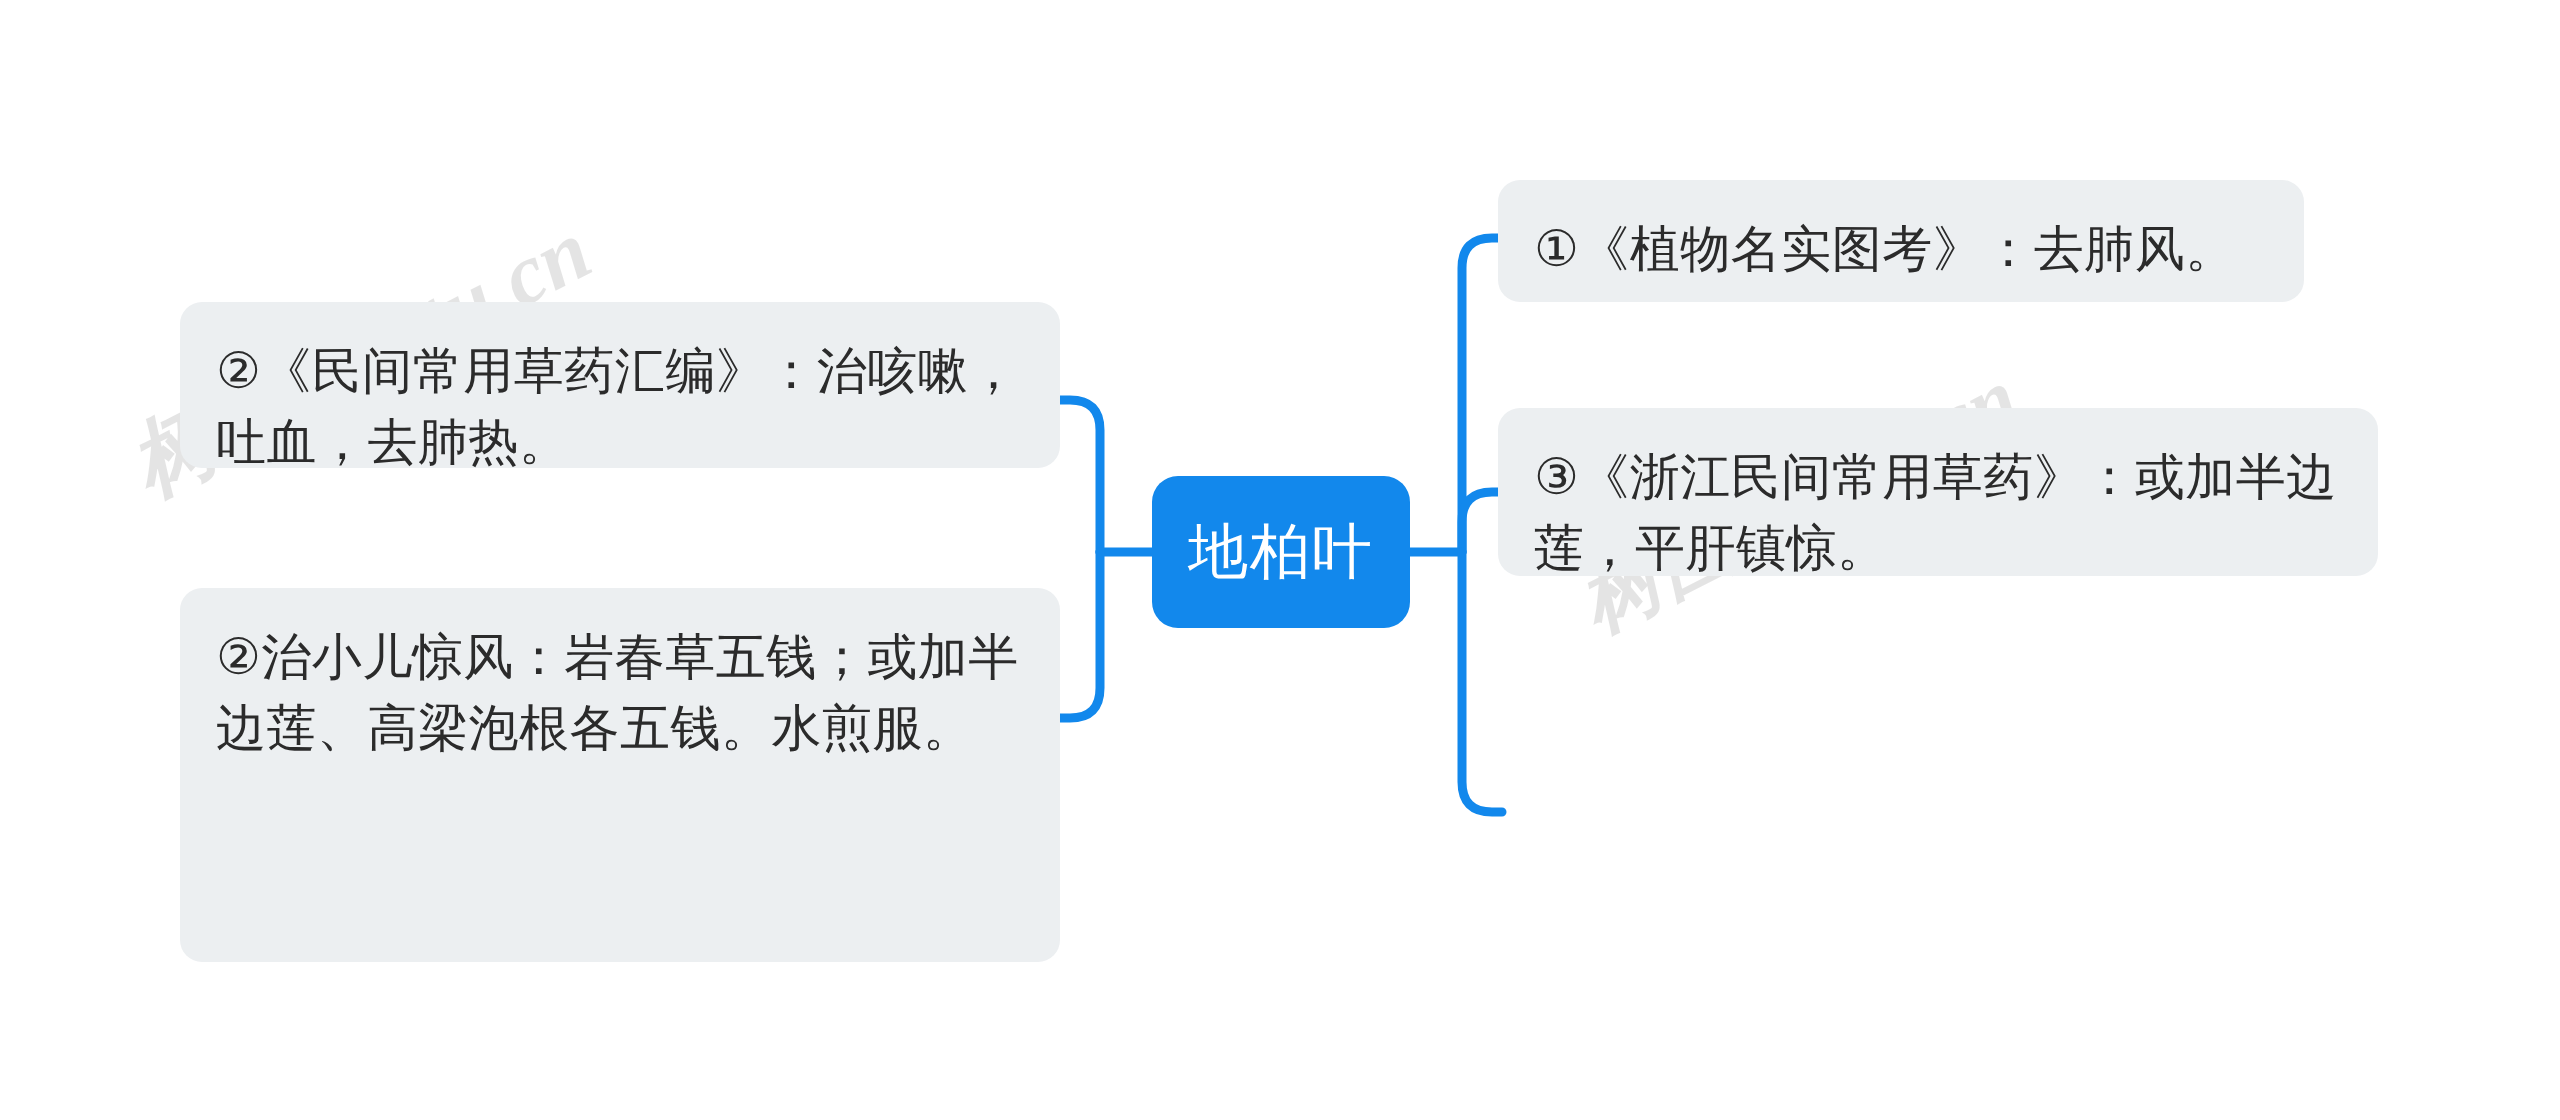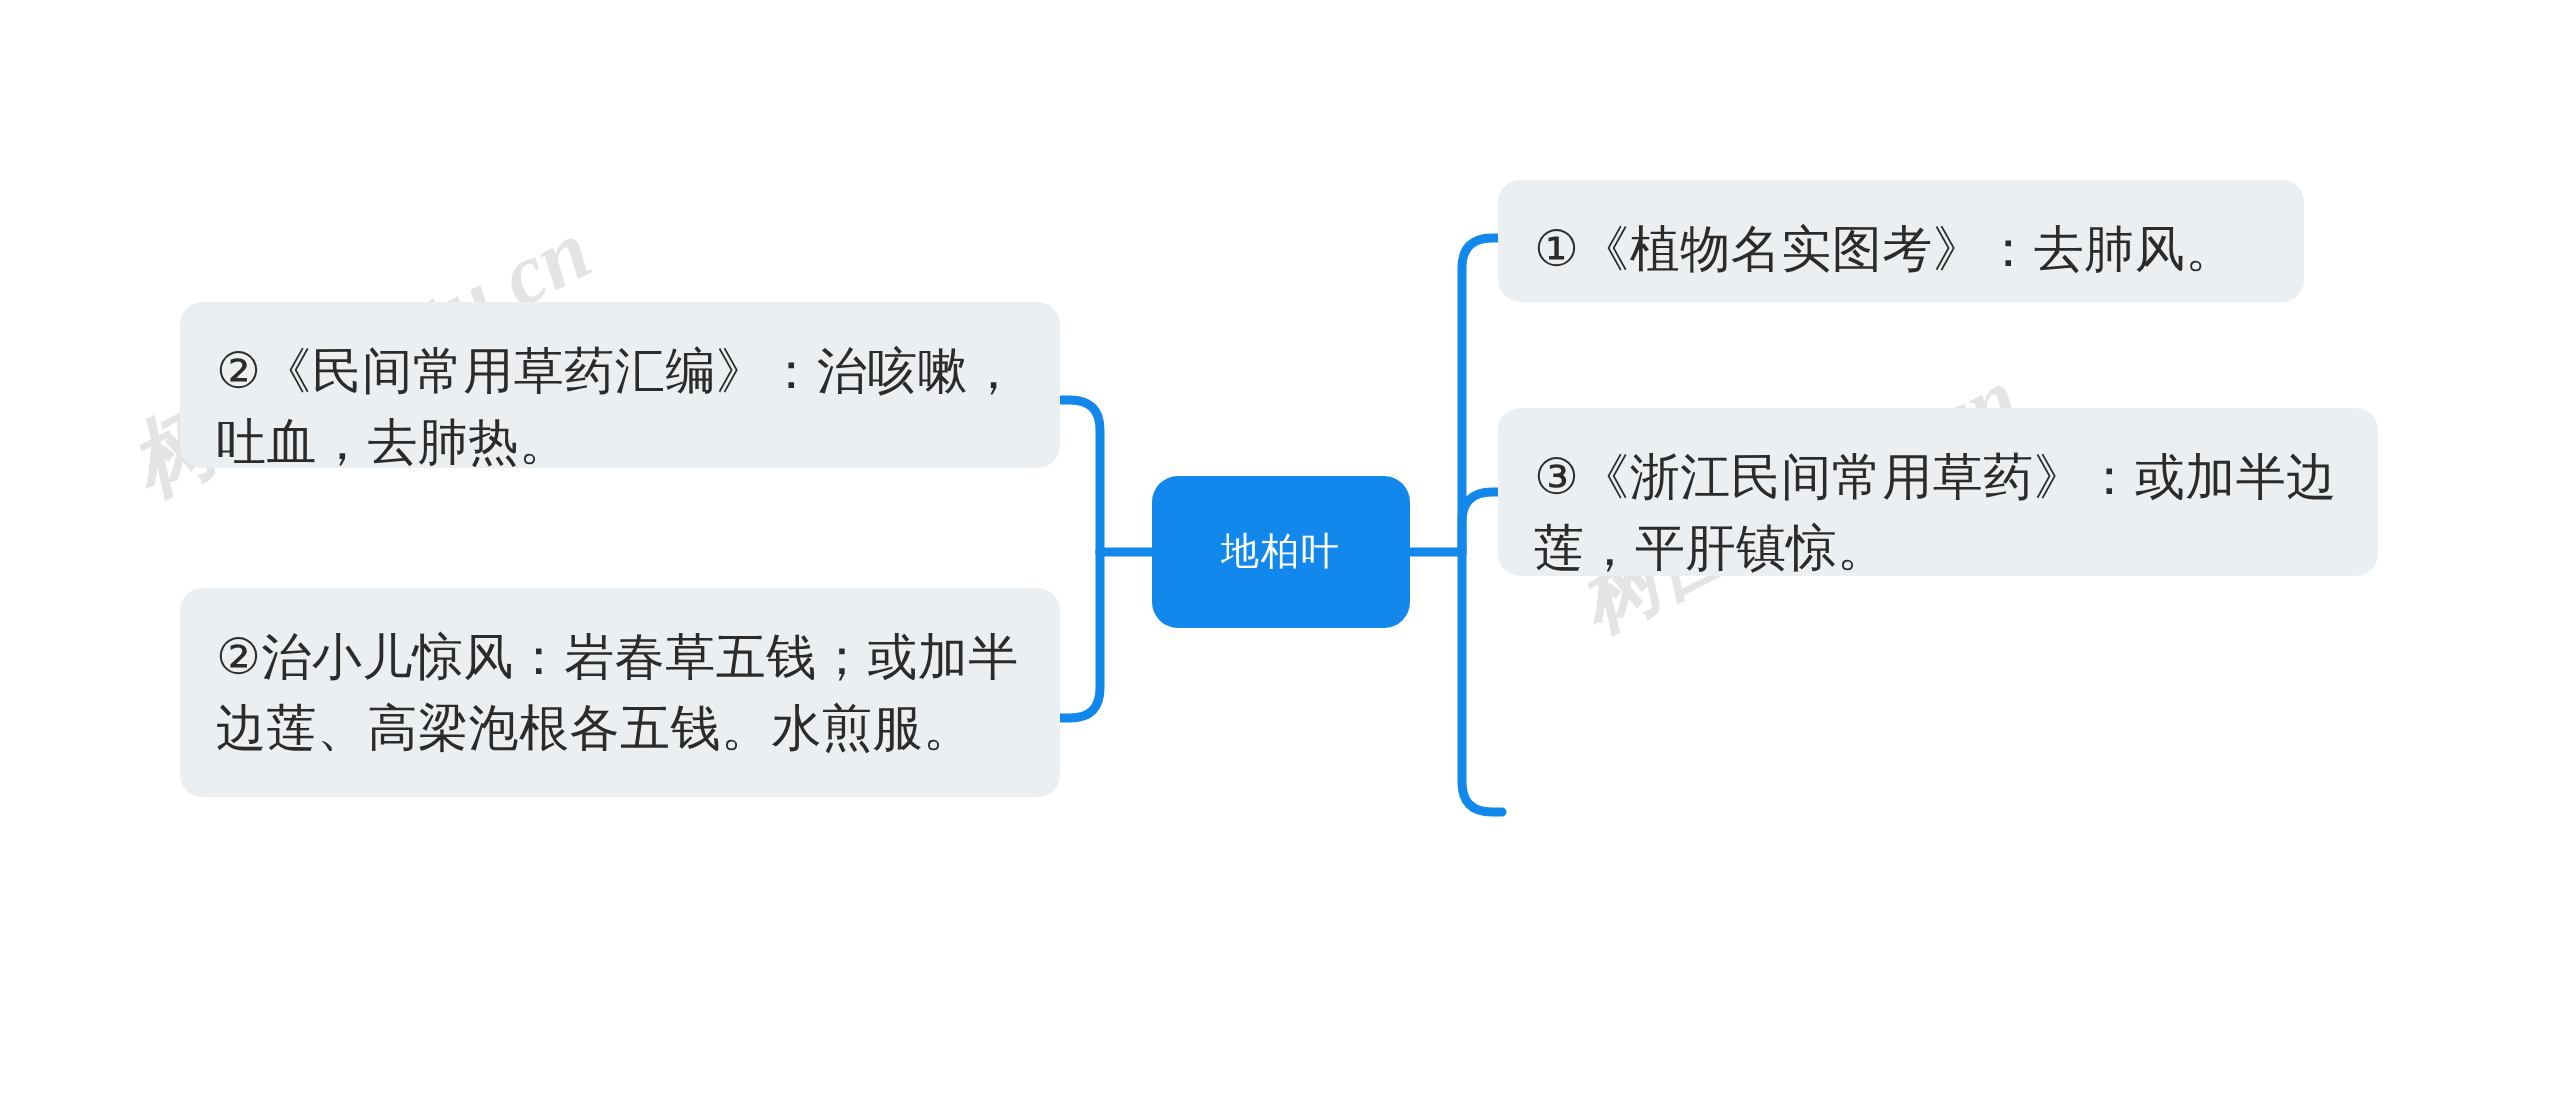--- a/index.html
+++ b/index.html
@@ -54,32 +54,32 @@
     display: block;
     white-space: pre-wrap;
     word-break: break-all;
   }
   .root-node {
     position: absolute;
     box-sizing: border-box;
     border-radius: 26px;
     background: #1288ec;
     color: #ffffff;
-    font-size: 38px;
+    font-size: 60px;
     line-height: 1.2;
     letter-spacing: 2px;
     display: flex;
     align-items: center;
     justify-content: center;
     text-align: center;
   }
 
   
   #node-left-1 { left: 180px;  top: 302px; width: 880px;  height: 166px; }
-  #node-left-2 { left: 180px;  top: 588px; width: 880px;  height: 209px; padding-left: 36px; }
+  #node-left-2 { left: 180px;  top: 588px; width: 880px;  height: 374px; padding-left: 36px; }
   #root        { left: 1152px; top: 476px; width: 258px;  height: 152px; }
   #node-right-1{ left: 1498px; top: 180px; width: 806px;  height: 122px; }
   #node-right-2{ left: 1498px; top: 408px; width: 880px;  height: 168px; }
   #node-right-3{ left: 1498px; top: 680px; width: 880px;  height: 262px; }
 </style>
 </head>
 <body>
 
 <div id="canvas">
 

